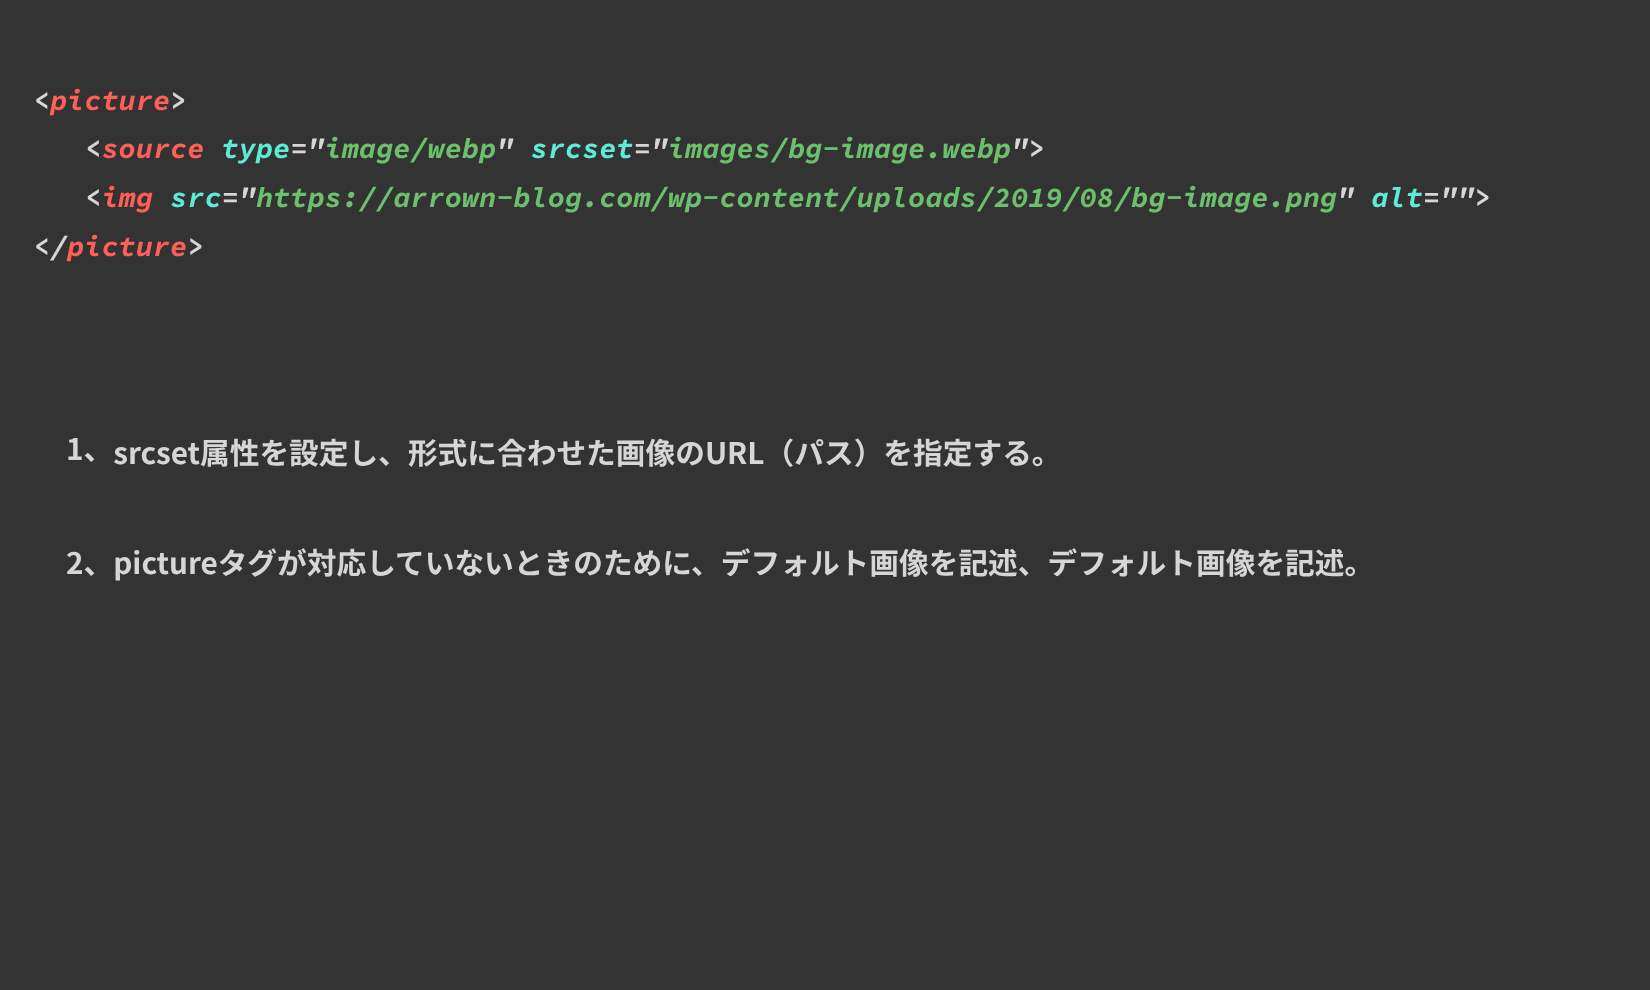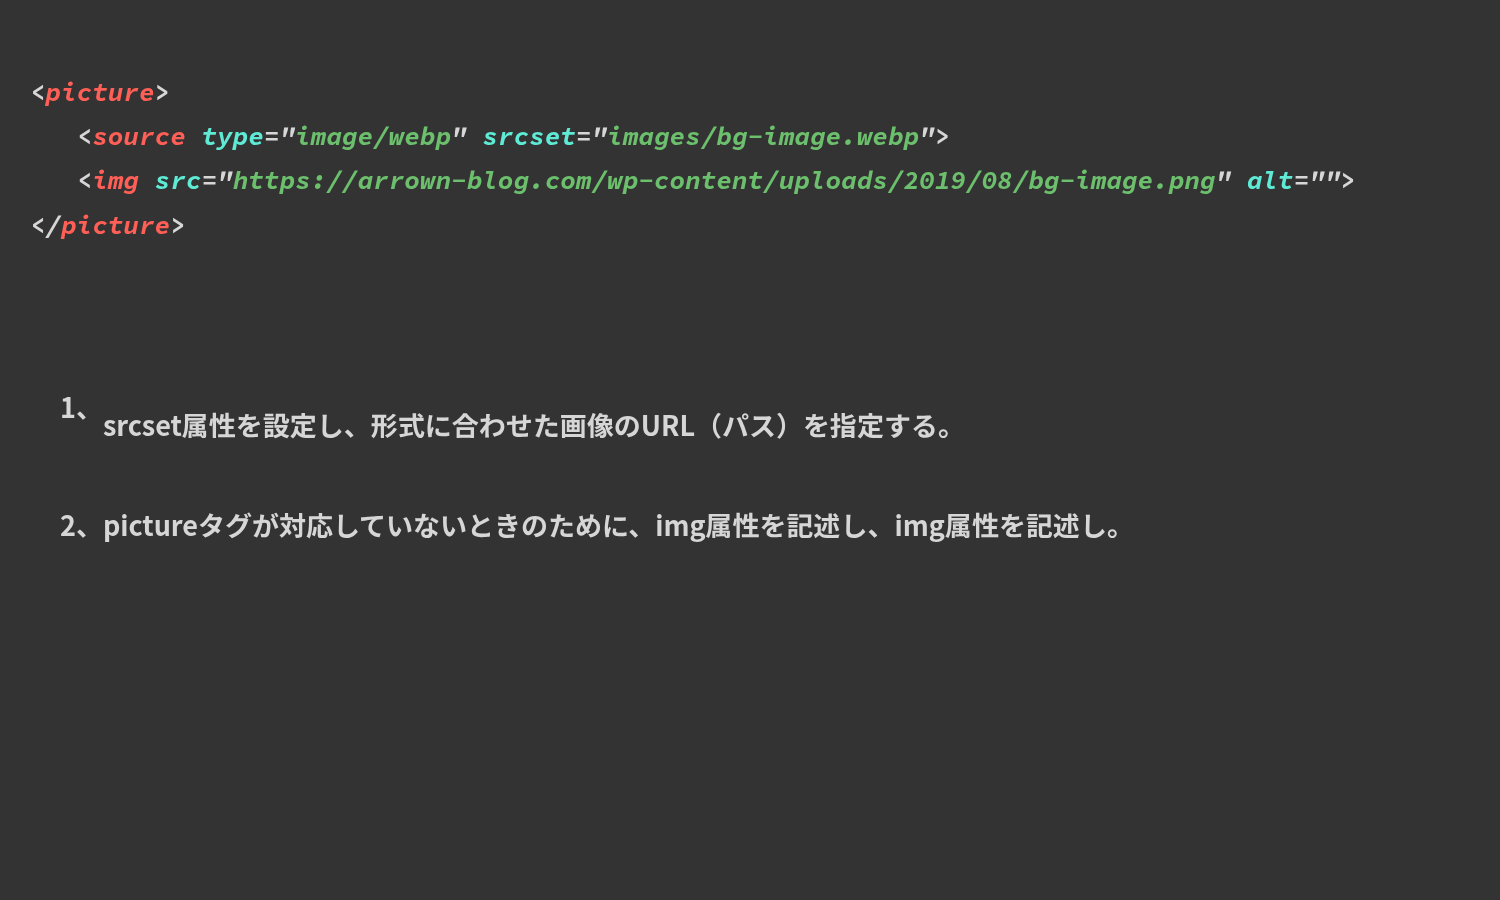--- a/index.html
+++ b/index.html
@@ -43,37 +43,37 @@
     margin-bottom: 60px;
   }
   .explain .num {
     flex: 0 0 auto;
     white-space: nowrap;
   }
   .explain .body {
     flex: 1 1 auto;
   }
   .explain .line2 {
-    margin-top: 18px;
+    margin-top: 4px;
   }
 </style>
 </head>
 <body>
 
 <div class="code-block"><span><span class="punct">&lt;</span><span class="tag">picture</span><span class="punct">&gt;</span></span>
 <span><span class="punct">   </span><span class="punct">&lt;</span><span class="tag">source</span><span class="punct"> </span><span class="attr">type</span><span class="punct">=</span><span class="punct">"</span><span class="str">image/webp</span><span class="punct">"</span><span class="punct"> </span><span class="attr">srcset</span><span class="punct">=</span><span class="punct">"</span><span class="str">images/bg-image.webp</span><span class="punct">"</span><span class="punct">&gt;</span></span>
 <span><span class="punct">   </span><span class="punct">&lt;</span><span class="tag">img</span><span class="punct"> </span><span class="attr">src</span><span class="punct">=</span><span class="punct">"</span><span class="str">https://arrown-blog.com/wp-content/uploads/2019/08/bg-image.png</span><span class="punct">"</span><span class="punct"> </span><span class="attr">alt</span><span class="punct">=</span><span class="punct">"</span><span class="str"></span><span class="punct">"</span><span class="punct">&gt;</span></span>
 <span><span class="punct">&lt;/</span><span class="tag">picture</span><span class="punct">&gt;</span></span></div>
 
 <div class="explain">
   <div class="item">
     <div class="num">1、</div>
     <div class="body">
       <div class="line2">srcset属性を設定し、形式に合わせた画像のURL（パス）を指定する。</div>
     </div>
   </div>
   <div class="item">
     <div class="num">2、</div>
     <div class="body">
-      <div>pictureタグが対応していないときのために、img属性を記述し、img属性を記述し。</div>
+      <div>pictureタグが対応していないときのために、デフォルト画像を記述、デフォルト画像を記述。</div>
     </div>
   </div>
 </div>
 
 </body></html>

